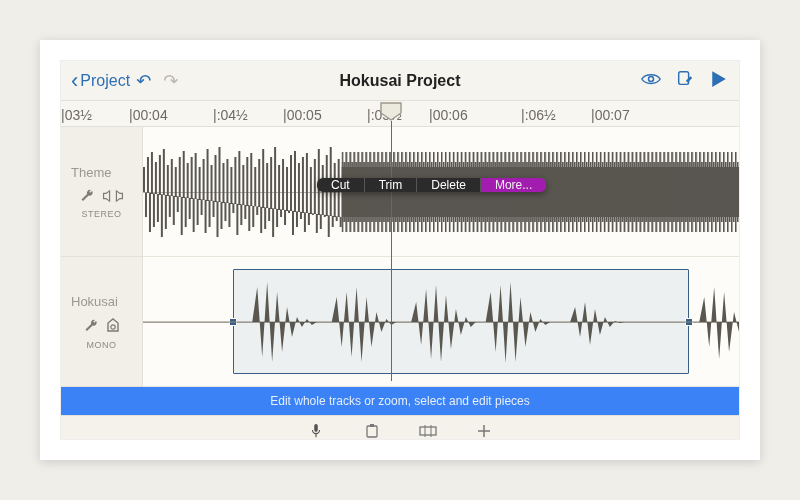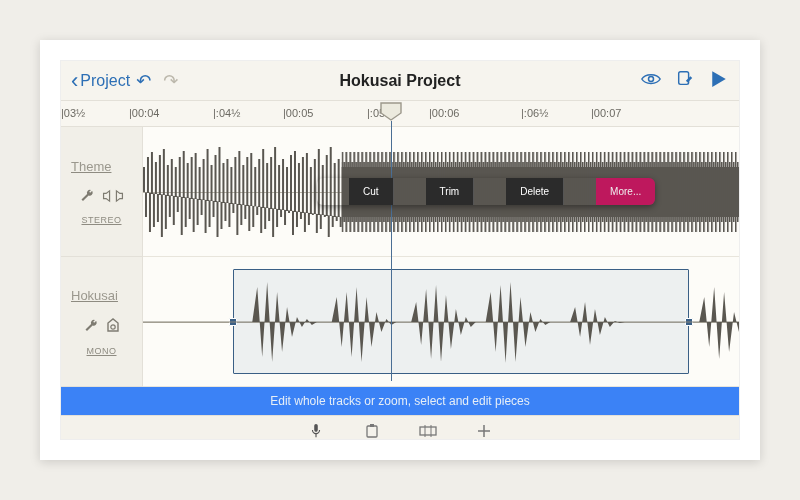--- a/index.html
+++ b/index.html
@@ -76,21 +76,21 @@
   }
   .right-tools span, .right-tools svg { display: inline-block; }
   .eye-icon svg, .edit-icon svg, .play-icon svg { width: 20px; height: 18px; }
   
   .ruler {
     height: 26px;
     background: #f8f6f0;
     border-bottom: 1px solid #e3e0d8;
     display: flex;
     align-items: center;
-    font-size: 11px;
+    font-size: 14px;
     color: #6c6a63;
     position: relative;
     overflow: hidden;
   }
   .ruler .tick {
     position: absolute;
     top: 6px;
     white-space: nowrap;
   }
   
@@ -128,22 +128,20 @@
   }
   .track-label {
     height: 130px;
     padding: 8px 6px;
     border-bottom: 1px solid #e3e0d8;
     text-align: left;
     display: flex;
     flex-direction: column;
     align-items: center;
     justify-content: center;
-    gap: 6px;
-    text-decoration: underline;
   }
   .label-title { font-size: 13px; color: #9b988e; align-self: flex-start; margin-left: 4px; margin-bottom: 8px;}
   .label-icons { display: flex; gap: 6px; align-items: center; color: #7e7b71;}
   .label-mode { font-size: 9px; letter-spacing: 0.5px; color: #8e8b81; margin-top: 2px;}
   .wrench svg { width: 16px; height: 16px; }
   .speaker svg { width: 24px; height: 16px; }
   .mono-speaker svg { width: 16px; height: 18px; }
   .track-canvas {
     flex: 1;
     position: relative;
@@ -198,28 +196,27 @@
     left: 256px;
     display: flex;
     border-radius: 6px;
     overflow: hidden;
     box-shadow: 0 2px 6px rgba(0,0,0,0.4);
     z-index: 10;
   }
   .ctx-item {
     background: #2b2b2b;
     color: #fff;
-    font-size: 10px;
-    padding: 8px 14px;
+    font-size: 12px;
+    padding: 0 14px;
     border-right: 1px solid #555;
     cursor: pointer;
-    margin-left: 32px;
   }
   .ctx-item:last-child { border-right: none; }
-  .ctx-more { background: #be185d; color: #eee; }
+  .ctx-more { background: #a21caf; color: #eee; }
   
   .hint-bar {
     height: 28px;
     background: #3b82f6;
     color: #e6eef7;
     font-size: 12px;
     display: flex;
     align-items: center;
     justify-content: center;
   }

